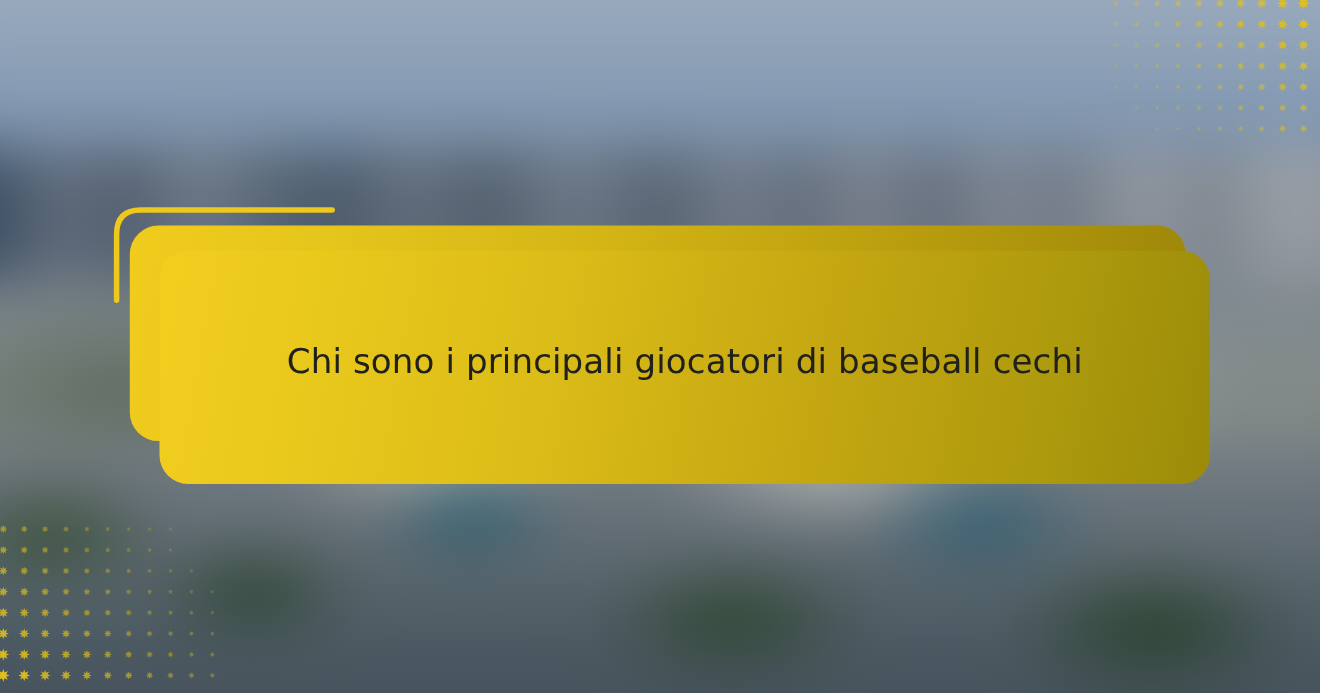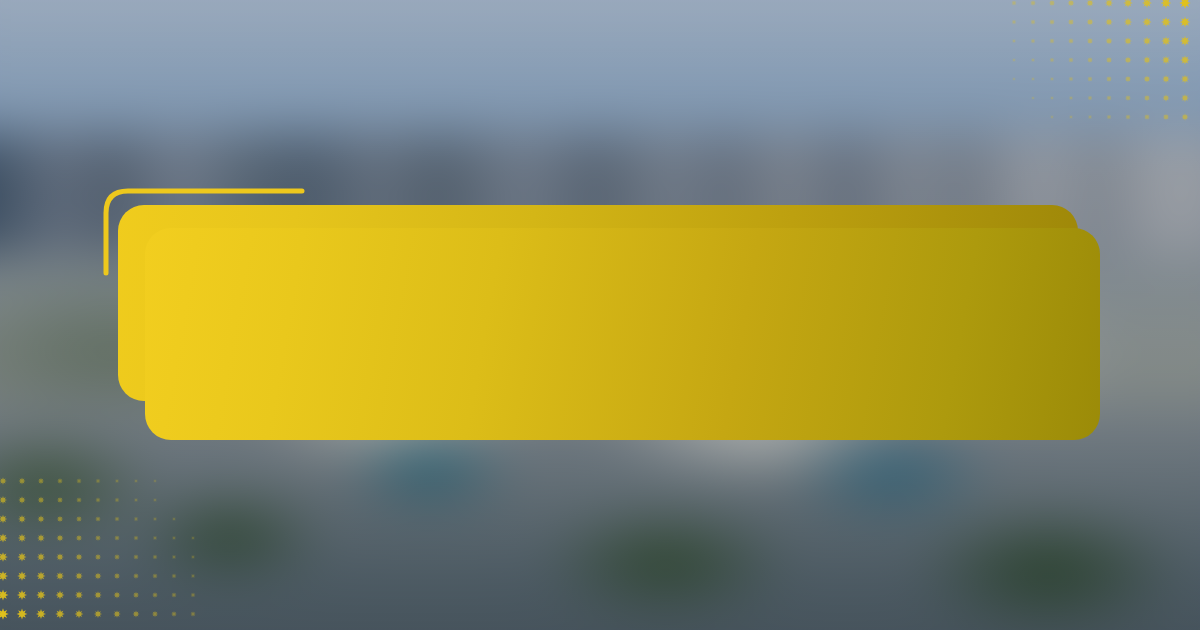--- a/index.html
+++ b/index.html
@@ -745,16 +745,17 @@
   </div>
 
   <svg id="card-outline" viewBox="0 0 206 92">
     <path d="M5 87 L5 27 Q5 5 27 5 L201 5" fill="none" stroke="#edc81d" stroke-width="5" stroke-linecap="round" stroke-linejoin="round"></path>
   </svg>
 
   <div class="card" id="card-back"></div>
 
   <div class="card" id="card-front">
     <div id="headline">
+      <span class="line">Chi sono i principali giocatori di baseball cechi</span>
     </div>
   </div>
 
 </div>
 
 </body></html>

